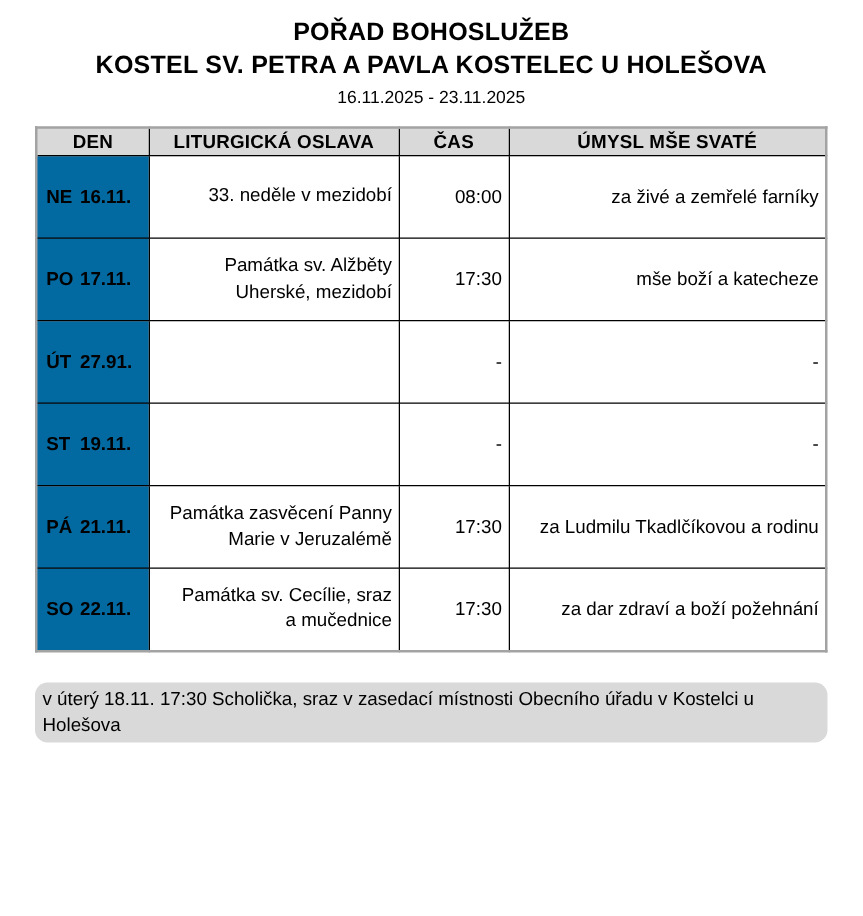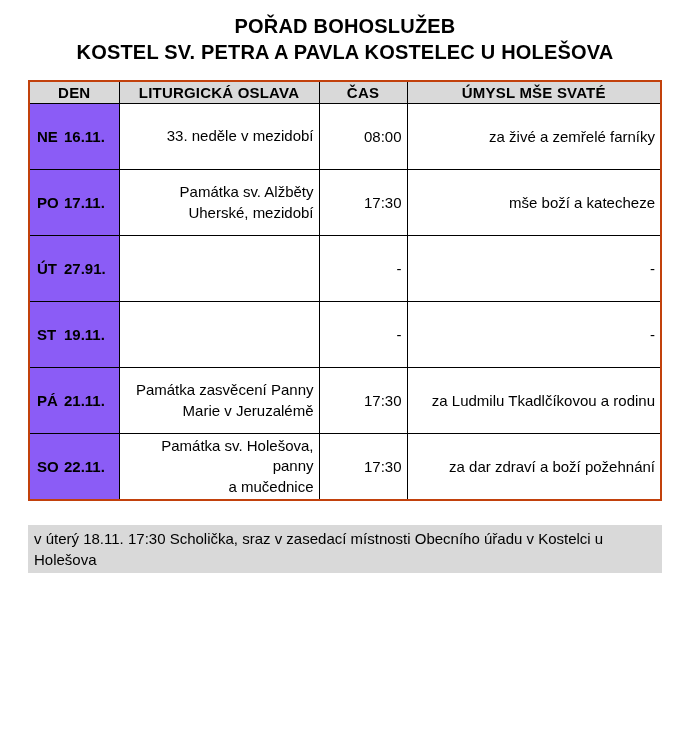--- a/index.html
+++ b/index.html
@@ -19,21 +19,21 @@
     font-size: 20px;
     font-weight: bold;
     margin: 3px 0;
     letter-spacing: 0.2px;
   }
   .date-range { font-size: 14px; margin-top: 5px; }
 
   table.schedule {
     width: 100%;
     border-collapse: collapse;
-    border: 2px solid #c2410c;
+    border: 2px solid #a3a3a3;
     table-layout: fixed;
   }
   .schedule th, .schedule td {
     border: 1px solid #000;
   }
   .schedule th {
     background: #d9d9d9;
     font-size: 15px;
     font-weight: bold;
     text-align: center;
@@ -42,44 +42,46 @@
     letter-spacing: 0.2px;
   }
   .schedule td {
     font-size: 15px;
     text-align: right;
     vertical-align: middle;
     height: 66px;
     padding: 2px 5px;
   }
   td.den {
-    background: #8b5cf6;
+    background: #0369a1;
     font-weight: bold;
     text-align: left;
     padding-left: 7px;
   }
   .day-abbrev { display: inline-block; min-width: 27px; }
   td.oslava { white-space: pre-line; line-height: 1.35; }
 
   .footer-note {
     margin: 24px 0 0 0;
     background: #d9d9d9;
     font-size: 15px;
     line-height: 1.4;
     padding: 3px 6px;
+    border-radius: 10px;
   }
 </style>
 </head>
 <body>
 
 <div class="page">
 
   <div class="doc-header">
     <div class="title">POŘAD BOHOSLUŽEB</div>
     <div class="subtitle">KOSTEL SV. PETRA A PAVLA KOSTELEC U HOLEŠOVA</div>
+    <div class="date-range">16.11.2025 - 23.11.2025</div>
   </div>
 
   <table class="schedule">
     <colgroup>
       <col style="width:90px">
       <col style="width:200px">
       <col style="width:88px">
       <col>
     </colgroup>
     <thead>
@@ -118,21 +120,21 @@
       </tr>
       <tr>
         <td class="den"><span class="day-abbrev">PÁ</span><span>21.11.</span></td>
         <td class="oslava">Památka zasvěcení Panny
 Marie v Jeruzalémě</td>
         <td class="cas">17:30</td>
         <td class="umysl">za Ludmilu Tkadlčíkovou a rodinu</td>
       </tr>
       <tr>
         <td class="den"><span class="day-abbrev">SO</span><span>22.11.</span></td>
-        <td class="oslava">Památka sv. Holešova, panny
+        <td class="oslava">Památka sv. Cecílie, sraz
 a mučednice</td>
         <td class="cas">17:30</td>
         <td class="umysl">za dar zdraví a boží požehnání</td>
       </tr>
     </tbody>
   </table>
 
   <p class="footer-note">v úterý 18.11. 17:30 Scholička, sraz v zasedací místnosti Obecního úřadu v Kostelci u Holešova</p>
 
 </div>

